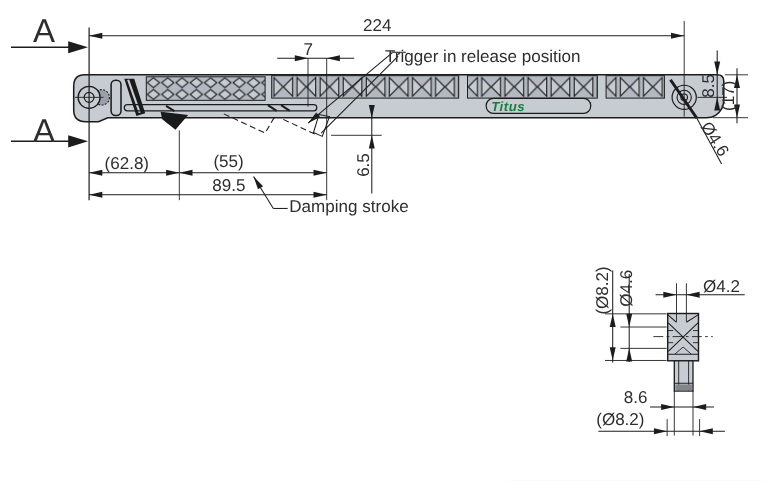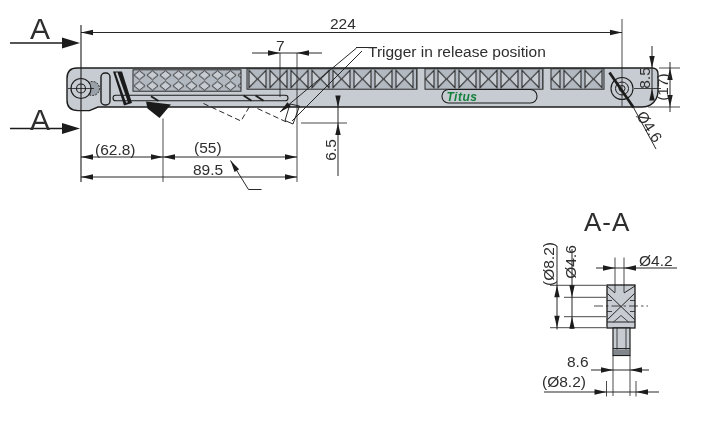--- a/index.html
+++ b/index.html
@@ -228,33 +228,33 @@
       <line class="ln thin" x1="636" y1="381" x2="636" y2="396.5"></line>
     </g>
   </g>
 </svg>
 
 <div class="t big" style="left:30px;top:14px;">A</div>
 <div class="t big" style="left:30px;top:105px;">A</div>
 
 <div class="t ctr" style="left:330px;top:15.5px;width:40px;">224</div>
 <div class="t ctr" style="left:276px;top:37.5px;width:18px;">7</div>
-<div class="t" style="left:368px;top:44px;">Trigger in release position</div>
+<div class="t" style="left:350px;top:44px;">Trigger in release position</div>
 
 <div class="t ctr" style="left:95px;top:141.5px;width:48px;">(62.8)</div>
 <div class="t ctr" style="left:194px;top:139.5px;width:36px;">(55)</div>
 <div class="t ctr" style="left:165px;top:161.5px;width:42px;margin-left:28px;">89.5</div>
 <div class="tr r90" style="left:317px;top:142px;width:28px;height:16px;">6.5</div>
+<div class="t" style="left:263px;top:180.5px;">Damping stroke</div>
 
 <div class="tr r90" style="left:631px;top:70px;width:28px;height:16px;">8.5</div>
 <div class="tr r90" style="left:646.5px;top:79px;width:32px;height:16px;">(17)</div>
 <div class="tr r57" style="left:628px;top:119px;width:42px;height:16px;">Ø4.6</div>
 
 <div class="t logo" style="left:446.5px;top:90.5px;">Titus</div>
 
-<div class="t ttl ctr" style="left:584px;top:209px;width:52px;">A-A</div>
 <div class="tr r90" style="left:522px;top:255.5px;width:54px;height:16px;">(Ø8.2)</div>
 <div class="tr r90" style="left:550px;top:253.5px;width:42px;height:16px;">Ø4.6</div>
 <div class="t ctr" style="left:639px;top:252.5px;width:42px;">Ø4.2</div>
 <div class="t ctr" style="left:567px;top:353.5px;width:31px;">8.6</div>
 <div class="t ctr" style="left:542px;top:373.5px;width:54px;">(Ø8.2)</div>
 
 </div>
 
 </body></html>

